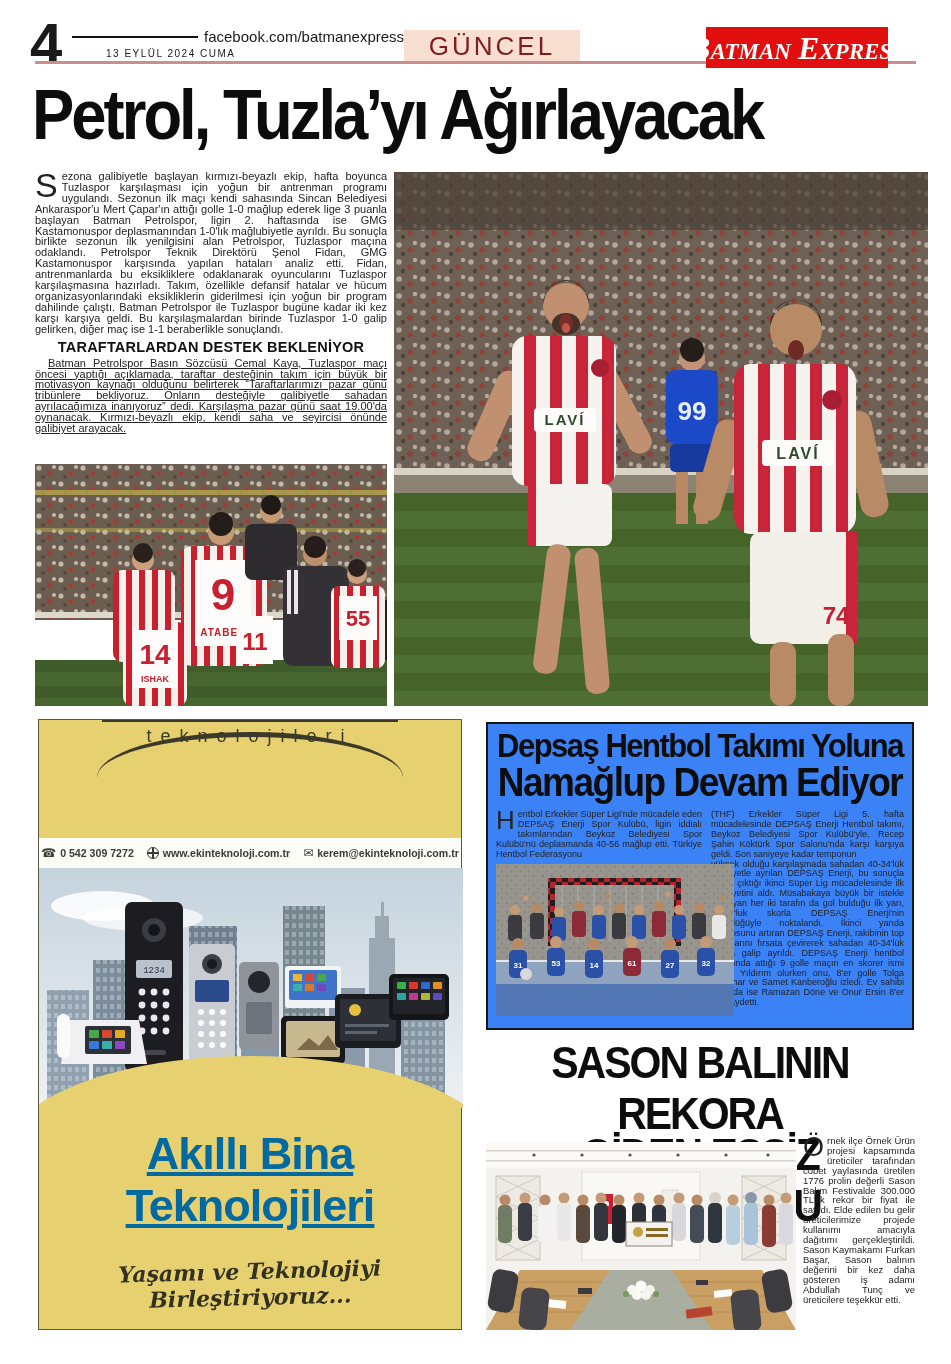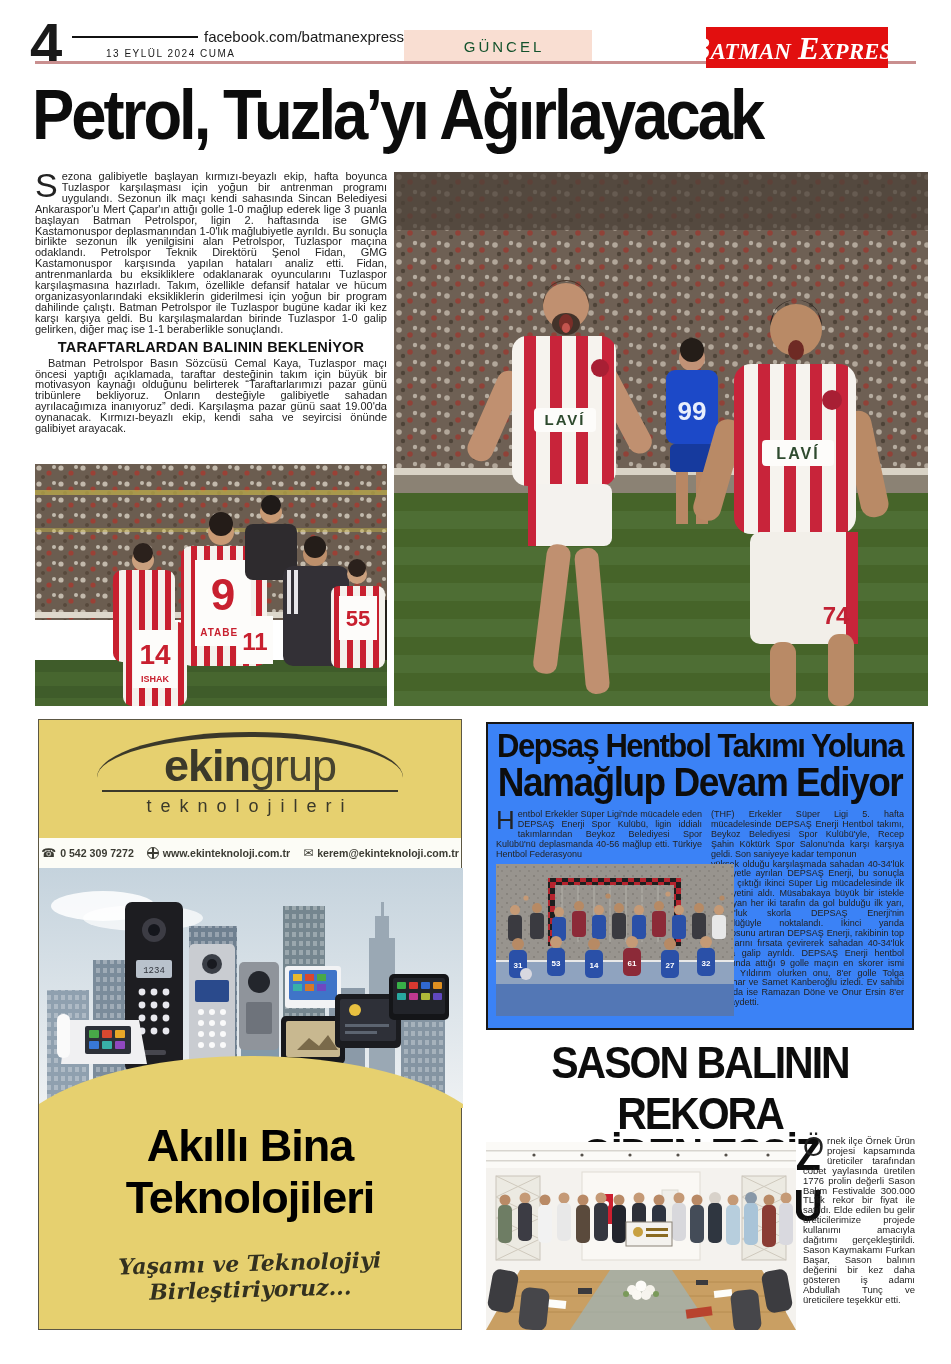--- a/index.html
+++ b/index.html
@@ -12,21 +12,21 @@
 
   
   .page-number { left:30px; top:10px; font-size:58px; font-weight:bold; letter-spacing:-2px; }
   .fb-rule { left:72px; top:36px; width:126px; height:2px; background:#111; }
   .fb-url { left:204px; top:28px; font-size:15px; }
   .issue-date { left:106px; top:40px; font-size:10px; letter-spacing:1.5px;margin-top:8px; }
   .section-box {
     left:404px; top:30px; width:176px; height:33px;
     background:var(--section-bg,#f9ded2);
     display:flex; align-items:center; justify-content:center;
-    font-size:15px; letter-spacing:3px; color:#14532d;padding-left:12px;
+    font-size:26px; letter-spacing:3px; color:#7f1d1d;
   }
   .pink-rule { left:35px; top:61px; width:881px; height:3px; background:var(--rule-pink,#c98f8f); }
   .masthead {
     left:706px; top:27px; width:182px; height:41px;
     background:var(--brand-red,#e20f0f); color:#fff;
     display:flex; align-items:center; justify-content:center; gap:7px;
     font-style:italic; font-weight:bold; font-size:23px;
     font-family:"Liberation Serif", serif;
   }
   .mh-word { display:inline-block; text-transform:uppercase; line-height:1; }
@@ -37,21 +37,21 @@
     left:32px; top:74px; width:900px; white-space:nowrap;
     font-size:64px; font-weight:bold; letter-spacing:-3px; color:#0c0c0c;
     transform:scale(0.99,1.1); transform-origin:left top;
   }
   .lead-col { left:35px; top:171px; width:352px; font-size:11px; line-height:10.9px;
     text-align:justify; color:#232323; }
   .lead-col p { margin:0; }
   .dropcap { float:left; font-size:34px; line-height:27px; padding:1px 4px 0 0; }
   .lead-subhead { text-align:center; font-weight:bold; font-size:14.5px; line-height:18px;
     letter-spacing:0.2px; margin:3px 0 2px 0; color:#111; }
-  .indented { text-indent:13px; }
+  .indented { text-indent:13px;text-decoration:underline; }
 
   
   .photo { display:block; }
   .photo-celebration { left:35px; top:464px; }
   .photo-duo { left:394px; top:172px; }
 
   
   .ad { left:38px; top:719px; width:424px; height:611px; box-sizing:border-box;
     border:1px solid #5c5744; background:var(--ad-yellow,#e6d06f); }
   .ad-logo-area { position:relative; height:118px; overflow:hidden; }
@@ -66,22 +66,22 @@
   .ad-contact { height:30px; background:#fcfcf6; display:flex; align-items:center;
     justify-content:center; gap:13px; font-size:10.6px; font-weight:bold; color:#3b3b33; }
   .ad-contact .item { display:flex; align-items:center; gap:4px; white-space:nowrap; }
   .glyph-icon { font-family:"DejaVu Sans", sans-serif; font-size:12px; }
   .globe-icon { width:10px; height:10px; border:1.5px solid #3b3b33; border-radius:50%;
     background:
       linear-gradient(transparent 42%, #3b3b33 42% 58%, transparent 58%),
       linear-gradient(90deg, transparent 42%, #3b3b33 42% 58%, transparent 58%);
     display:inline-block; }
   .ad-bottom { text-align:center; }
-  .ad-title { font-size:45px; font-weight:bold; line-height:52px; color:#000000;
-    letter-spacing:-1px; margin-top:12px; }
+  .ad-title { font-size:45px; font-weight:bold; line-height:52px; color:#0369a1;
+    letter-spacing:-1px; margin-top:20px;text-decoration:underline; }
   .ad-slogan { margin-top:26px; font-family:"DejaVu Serif", serif; font-style:italic;
     font-weight:bold; font-size:22px; color:#33311f; transform:rotate(-1.5deg); }
 
   
   .handball-box { left:486px; top:722px; width:428px; height:308px; box-sizing:border-box;
     border:2px solid #161616; background:#3b82f6; padding:5px 8px 6px 8px; }
   .hb-title { text-align:center; font-weight:bold; color:#0d0d0d; letter-spacing:-1.5px; }
   .hb-title .t1 { font-size:31px; line-height:34px; display:block; transform:scaleY(1.08); }
   .hb-title .t2 { font-size:37px; line-height:40px; display:block; transform:scaleY(1.08); }
   .hb-cols { display:flex; gap:9px; margin-top:7px; }
@@ -117,21 +117,21 @@
   <div class="abs pink-rule"></div>
   <div class="abs masthead">
     <span class="mh-word">Batman</span>
     <span class="mh-word">Express</span>
   </div>
 
   <div class="abs main-headline">Petrol, Tuzla’yı Ağırlayacak</div>
 
   <div class="abs lead-col">
     <p><span class="dropcap">S</span><span>ezona galibiyetle başlayan kırmızı-beyazlı ekip, hafta boyunca Tuzlaspor karşılaşması için yoğun bir antrenman programı uygulandı. Sezonun ilk maçı kendi sahasında Sincan Belediyesi Ankaraspor'u Mert Çapar'ın attığı golle 1-0 mağlup ederek lige 3 puanla başlayan Batman Petrolspor, ligin 2. haftasında ise GMG Kastamonuspor deplasmanından 1-0'lık mağlubiyetle ayrıldı. Bu sonuçla birlikte sezonun ilk yenilgisini alan Petrolspor, Tuzlaspor maçına odaklandı. Petrolspor Teknik Direktörü Şenol Fidan, GMG Kastamonuspor karşısında yapılan hataları analiz etti. Fidan, antrenmanlarda bu eksikliklere odaklanarak oyuncularını Tuzlaspor karşılaşmasına hazırladı. Takım, özellikle defansif hatalar ve hücum organizasyonlarındaki eksikliklerin giderilmesi için yoğun bir program dahilinde çalıştı. Batman Petrolspor ile Tuzlaspor bugüne kadar iki kez karşı karşıya geldi. Bu karşılaşmalardan birinde Tuzlaspor 1-0 galip gelirken, diğer maç ise 1-1 beraberlikle sonuçlandı.</span></p>
-    <div class="lead-subhead">TARAFTARLARDAN BALININ BEKLENİYOR</div>
+    <div class="lead-subhead">TARAFTARLARDAN DESTEK BEKLENİYOR</div>
     <p class="indented">Batman Petrolspor Basın Sözcüsü Cemal Kaya, Tuzlaspor maçı öncesi yaptığı açıklamada, taraftar desteğinin takım için büyük bir motivasyon kaynağı olduğunu belirterek “Taraftarlarımızı pazar günü tribünlere bekliyoruz. Onların desteğiyle galibiyetle sahadan ayrılacağımıza inanıyoruz” dedi. Karşılaşma pazar günü saat 19.00'da oynanacak. Kırmızı-beyazlı ekip, kendi saha ve seyircisi önünde galibiyet arayacak.</p>
   </div>
 
   <svg class="abs photo photo-celebration" width="352" height="242" viewBox="0 0 352 242">
     <defs>
       <pattern id="crowdA" width="22" height="16" patternUnits="userSpaceOnUse">
         <circle cx="4" cy="4" r="2.6" fill="#d8cfc2" opacity=".8"></circle>
         <circle cx="14" cy="9" r="2.6" fill="#a8392f" opacity=".8"></circle>
         <circle cx="8" cy="13" r="2" fill="#57493c"></circle>
         <circle cx="19" cy="3" r="2" fill="#e8e2d6" opacity=".7"></circle>
@@ -259,21 +259,20 @@
       <rect x="434" y="462" width="26" height="72" rx="11" fill="#b98a66"></rect>
       <circle cx="402" cy="158" r="26" fill="#b98a66"></circle>
       <path d="M376 154 a26 26 0 0 1 52 0 l-5 -16 a25 22 0 0 0 -42 0 Z" fill="#2d2420"></path>
       <ellipse cx="402" cy="178" rx="8" ry="10" fill="#6e2a24"></ellipse>
     </g>
   </svg>
 
   <div class="abs ad">
     <div class="ad-logo-area">
       <div class="ad-arc"></div>
-      <div class="ad-brand"><span class="b">ekin</span><span class="l">grup</span></div>
       <div class="ad-brand-sub">teknolojileri</div>
     </div>
     <div class="ad-contact">
       <span class="item">
         <span class="glyph-icon">☎</span>
         <span>0 542 309 7272</span>
       </span>
       <span class="item">
         <span class="globe-icon"></span>
         <span>www.ekinteknoloji.com.tr</span>

